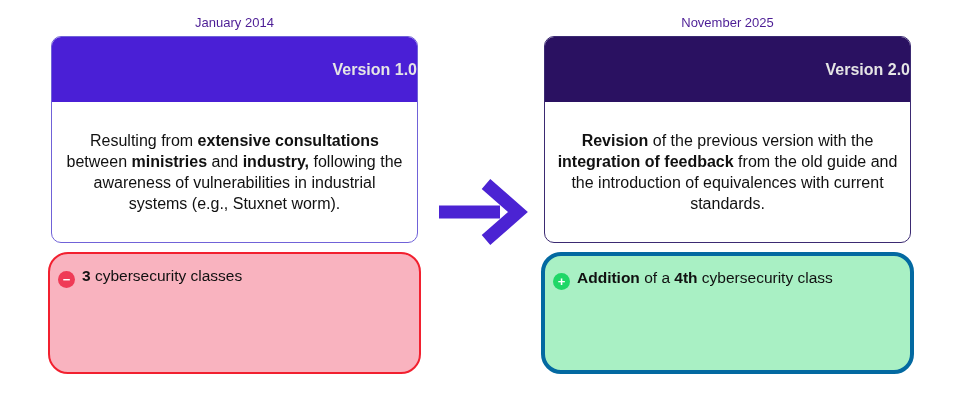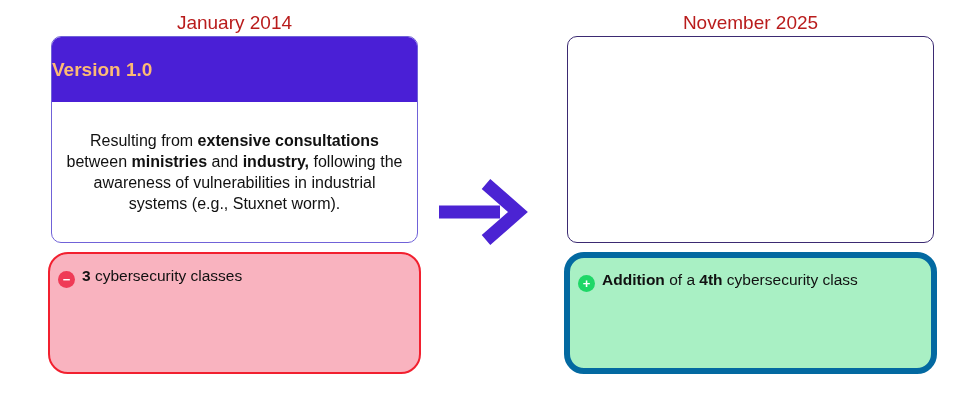--- a/index.html
+++ b/index.html
@@ -2,48 +2,48 @@
 <html><head>
 <meta charset="utf-8">
 <style>
   html,body{margin:0;padding:0;background:#ffffff;}
   .stage{
     position:relative;width:961px;height:420px;background:#ffffff;overflow:hidden;
     font-family:"Liberation Sans",sans-serif;color:#111111;
   }
   .col{position:absolute;top:10px;width:373px;}
   .col.left{left:48px;}
-  .col.right{left:564px;}
+  .col.right{left:541px;}
   .date{
     height:26px;line-height:26px;text-align:center;
-    font-size:19px;color:#b91c1c;
+    font-size:13px;color:#4c1d95;
   }
   .card{
     margin:0 3px;height:207px;box-sizing:border-box;
     border:1.4px solid #7062d8;border-radius:10px;overflow:hidden;
     background:#ffffff;display:flex;flex-direction:column;
   }
   .col.right .card{border-color:#3b2a72;}
   .card-header{
-    height:65px;line-height:65px;flex:0 0 65px;text-align:left;
-    color:#fdba74;font-weight:700;font-size:19px;
+    height:65px;line-height:65px;flex:0 0 65px;text-align:right;
+    color:#e5e5e5;font-weight:700;font-size:16px;
     background:#4a1fd6;
   }
   .col.right .card-header{background:#2a1161;}
   .card-body{
     flex:1;display:flex;align-items:center;justify-content:center;
     padding:0 12px;text-align:center;
     font-size:16px;line-height:21px;
   }
   .tagbox{
     margin-top:9px;height:122px;box-sizing:border-box;
     border-radius:20px;padding:8px 14px 16px 8px;
   }
   .tagbox.neg{background:#f9b3bf;border:2px solid #f2202f;}
-  .tagbox.pos{background:#a9f0c4;border:6px solid #0369a1;}
+  .tagbox.pos{background:#a9f0c4;border:4px solid #0369a1;}
   .item{margin:3px 0;font-size:15.5px;line-height:22px;}
   .dot{
     display:inline-flex;width:17px;height:17px;border-radius:50%;
     align-items:center;justify-content:center;
     color:#ffffff;font-weight:700;font-size:13px;line-height:17px;
     margin-right:7px;vertical-align:-3px;
   }
   .dot.minus{background:#ef3b56;}
   .dot.plus{background:#1fd767;}
   .arrow{position:absolute;left:436px;top:176px;width:92px;height:72px;}
@@ -70,20 +70,24 @@
   </section>
 
   <svg class="arrow" viewBox="0 0 92 72" aria-hidden="true">
     <path d="M3 36 H64" stroke="#4b23d3" stroke-width="13" fill="none" stroke-linecap="butt"></path>
     <path d="M50 8 L82 36 L50 64" stroke="#4b23d3" stroke-width="13" fill="none" stroke-linejoin="miter" stroke-linecap="butt"></path>
   </svg>
 
   <section class="col right">
     <div class="date">November 2025</div>
     <div class="card">
+      <div class="card-header">Version 2.0</div>
+      <div class="card-body">
+        <div><b>Revision</b><span> of the previous version with the </span><b>integration of feedback</b><span> from the old guide and the introduction of equivalences with current standards.</span></div>
+      </div>
     </div>
     <div class="tagbox pos">
       <div class="item">
         <span class="dot plus">+</span><span><b>Addition</b><span> of a </span><b>4th</b><span> cybersecurity class</span></span>
       </div>
     </div>
   </section>
 
 </div>
 

